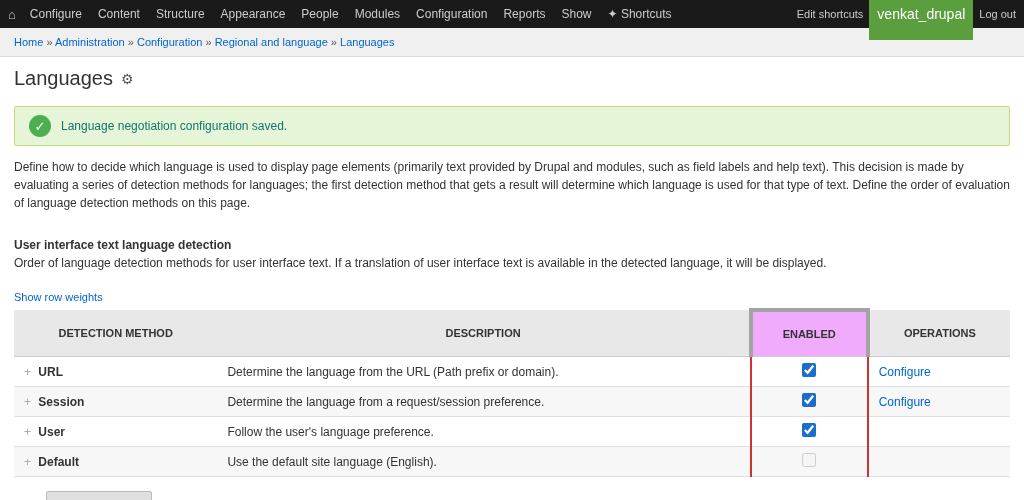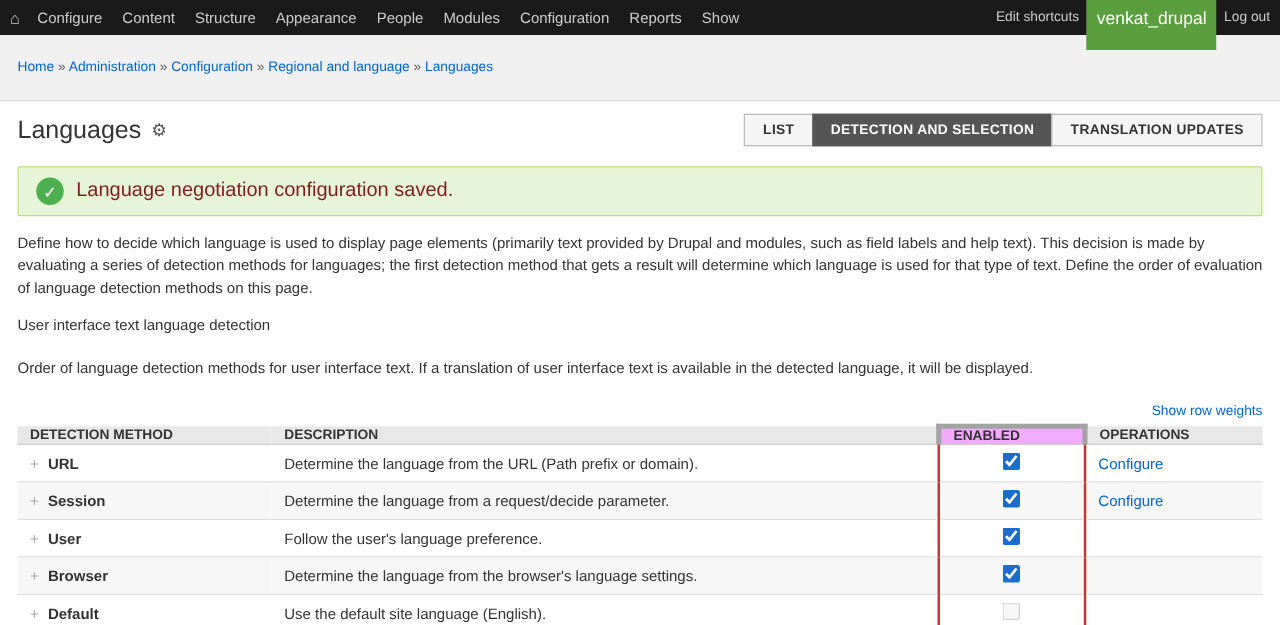--- a/index.html
+++ b/index.html
@@ -51,21 +51,21 @@
     }
     .top-nav .logout {
       color: #ccc;
       font-size: 11px;
       cursor: pointer;
     }
 
     
     .breadcrumb-bar {
       background: #f0f0f0;
-      padding: 20px 14px;
+      padding: 8px 14px;
       font-size: 11px;
       border-bottom: 1px solid #ddd;
     }
     .breadcrumb-bar a { color: #0066cc; text-decoration: none; }
     .breadcrumb-bar span { color: #555; }
 
     
     .page-header {
       padding: 10px 14px 6px 14px;
       display: flex;
@@ -128,67 +128,67 @@
       height: 22px;
       background: #4caf50;
       border-radius: 50%;
       display: flex;
       align-items: center;
       justify-content: center;
       color: #fff;
       font-size: 13px;
       flex-shrink: 0;
     }
-    .success-msg span { font-size: 16px; color: #7f1d1d; }
+    .success-msg span { font-size: 12px; color: #0f766e; }
 
     
     .description-text {
       font-size: 12px;
       color: #333;
       line-height: 1.5;
-      margin-bottom: 14px;
+      margin-bottom: 26px;
     }
 
     
     .section-heading {
-      font-weight: normal;
-      font-size: 12px;
+      font-weight: bold;
+      font-size: 12px;
+      margin-bottom: 4px;
+    }
+    .section-sub {
+      font-size: 12px;
+      color: #333;
       margin-bottom: 20px;
     }
-    .section-sub {
-      font-size: 12px;
-      color: #333;
-      margin-bottom: 20px;
-    }
 
     
     .row-weights-link {
-      text-align: right;
+      text-align: left;
       margin-bottom: 4px;
       margin-top: 12px;
     }
     .row-weights-link a {
       color: #0066cc;
       font-size: 11px;
       text-decoration: none;
       cursor: pointer;
     }
 
     
     .detection-table {
       width: 100%;
       border-collapse: collapse;
       font-size: 12px;
     }
     .detection-table thead tr {
       background: #e8e8e8;
     }
     .detection-table th {
-      text-align: left;
-      padding: 0 10px;
+      text-align: center;
+      padding: 16px 10px;
       font-weight: bold;
       font-size: 11px;
       color: #333;
       border-bottom: 1px solid #ccc;
       margin-left: 37px;
     }
     .detection-table td {
       padding: 6px 10px;
       border-bottom: 1px solid #e0e0e0;
       vertical-align: middle;
@@ -256,20 +256,21 @@
   <div class="nav-items">
     <span class="nav-item">Configure</span>
     <span class="nav-item">Content</span>
     <span class="nav-item">Structure</span>
     <span class="nav-item">Appearance</span>
     <span class="nav-item">People</span>
     <span class="nav-item">Modules</span>
     <span class="nav-item">Configuration</span>
     <span class="nav-item">Reports</span>
     <span class="nav-item">Show</span>
+    <span class="nav-item">✦ Shortcuts</span>
   </div>
   <div class="right-actions">
     <span class="edit-shortcuts">Edit shortcuts</span>
     <span class="user-badge">venkat_drupal</span>
     <span class="logout">Log out</span>
   </div>
 </nav>
 
 <div class="breadcrumb-bar">
   <a>Home</a>
@@ -281,25 +282,20 @@
   <a>Regional and language</a>
   <span> » </span>
   <a>Languages</a>
 </div>
 
 <div class="page-header">
   <h1 class="page-title">
     <span>Languages</span>
     <span class="gear-icon">⚙</span>
   </h1>
-  <div class="tab-buttons">
-    <button class="tab-btn">LIST</button>
-    <button class="tab-btn active">DETECTION AND SELECTION</button>
-    <button class="tab-btn">TRANSLATION UPDATES</button>
-  </div>
 </div>
 
 <div class="main-content">
 
   <div class="success-msg">
     <div class="check-circle">✓</div>
     <span>Language negotiation configuration saved.</span>
   </div>
 
   <p class="description-text">Define how to decide which language is used to display page elements (primarily text provided by Drupal and modules, such as field labels and help text). This decision is made by evaluating a series of detection methods for languages; the first detection method that gets a result will determine which language is used for that type of text. Define the order of evaluation of language detection methods on this page.</p>
@@ -334,52 +330,41 @@
         <td>
           <a class="op-link">Configure</a>
         </td>
       </tr>
 
       <tr>
         <td>
           <span class="drag-handle">+</span>
           <span class="method-name">Session</span>
         </td>
-        <td>Determine the language from a request/decide parameter.</td>
+        <td>Determine the language from a request/session preference.</td>
         <td class="td-enabled">
           <input type="checkbox" checked="" style="">
         </td>
         <td>
           <a class="op-link">Configure</a>
         </td>
       </tr>
 
       <tr>
         <td>
           <span class="drag-handle">+</span>
           <span class="method-name">User</span>
         </td>
         <td>Follow the user's language preference.</td>
         <td class="td-enabled">
           <input type="checkbox" checked="" style="">
         </td>
         <td></td>
       </tr>
 
-      <tr>
-        <td>
-          <span class="drag-handle">+</span>
-          <span class="method-name">Browser</span>
-        </td>
-        <td>Determine the language from the browser's language settings.</td>
-        <td class="td-enabled">
-          <input type="checkbox" checked="" style="">
-        </td>
-        <td></td>
-      </tr>
 
       <tr>
         <td>
           <span class="drag-handle">+</span>
           <span class="method-name">Default</span>
         </td>
         <td>Use the default site language (English).</td>
         <td class="td-enabled last-enabled-cell">
           <input type="checkbox" disabled="" style="">
         </td>

